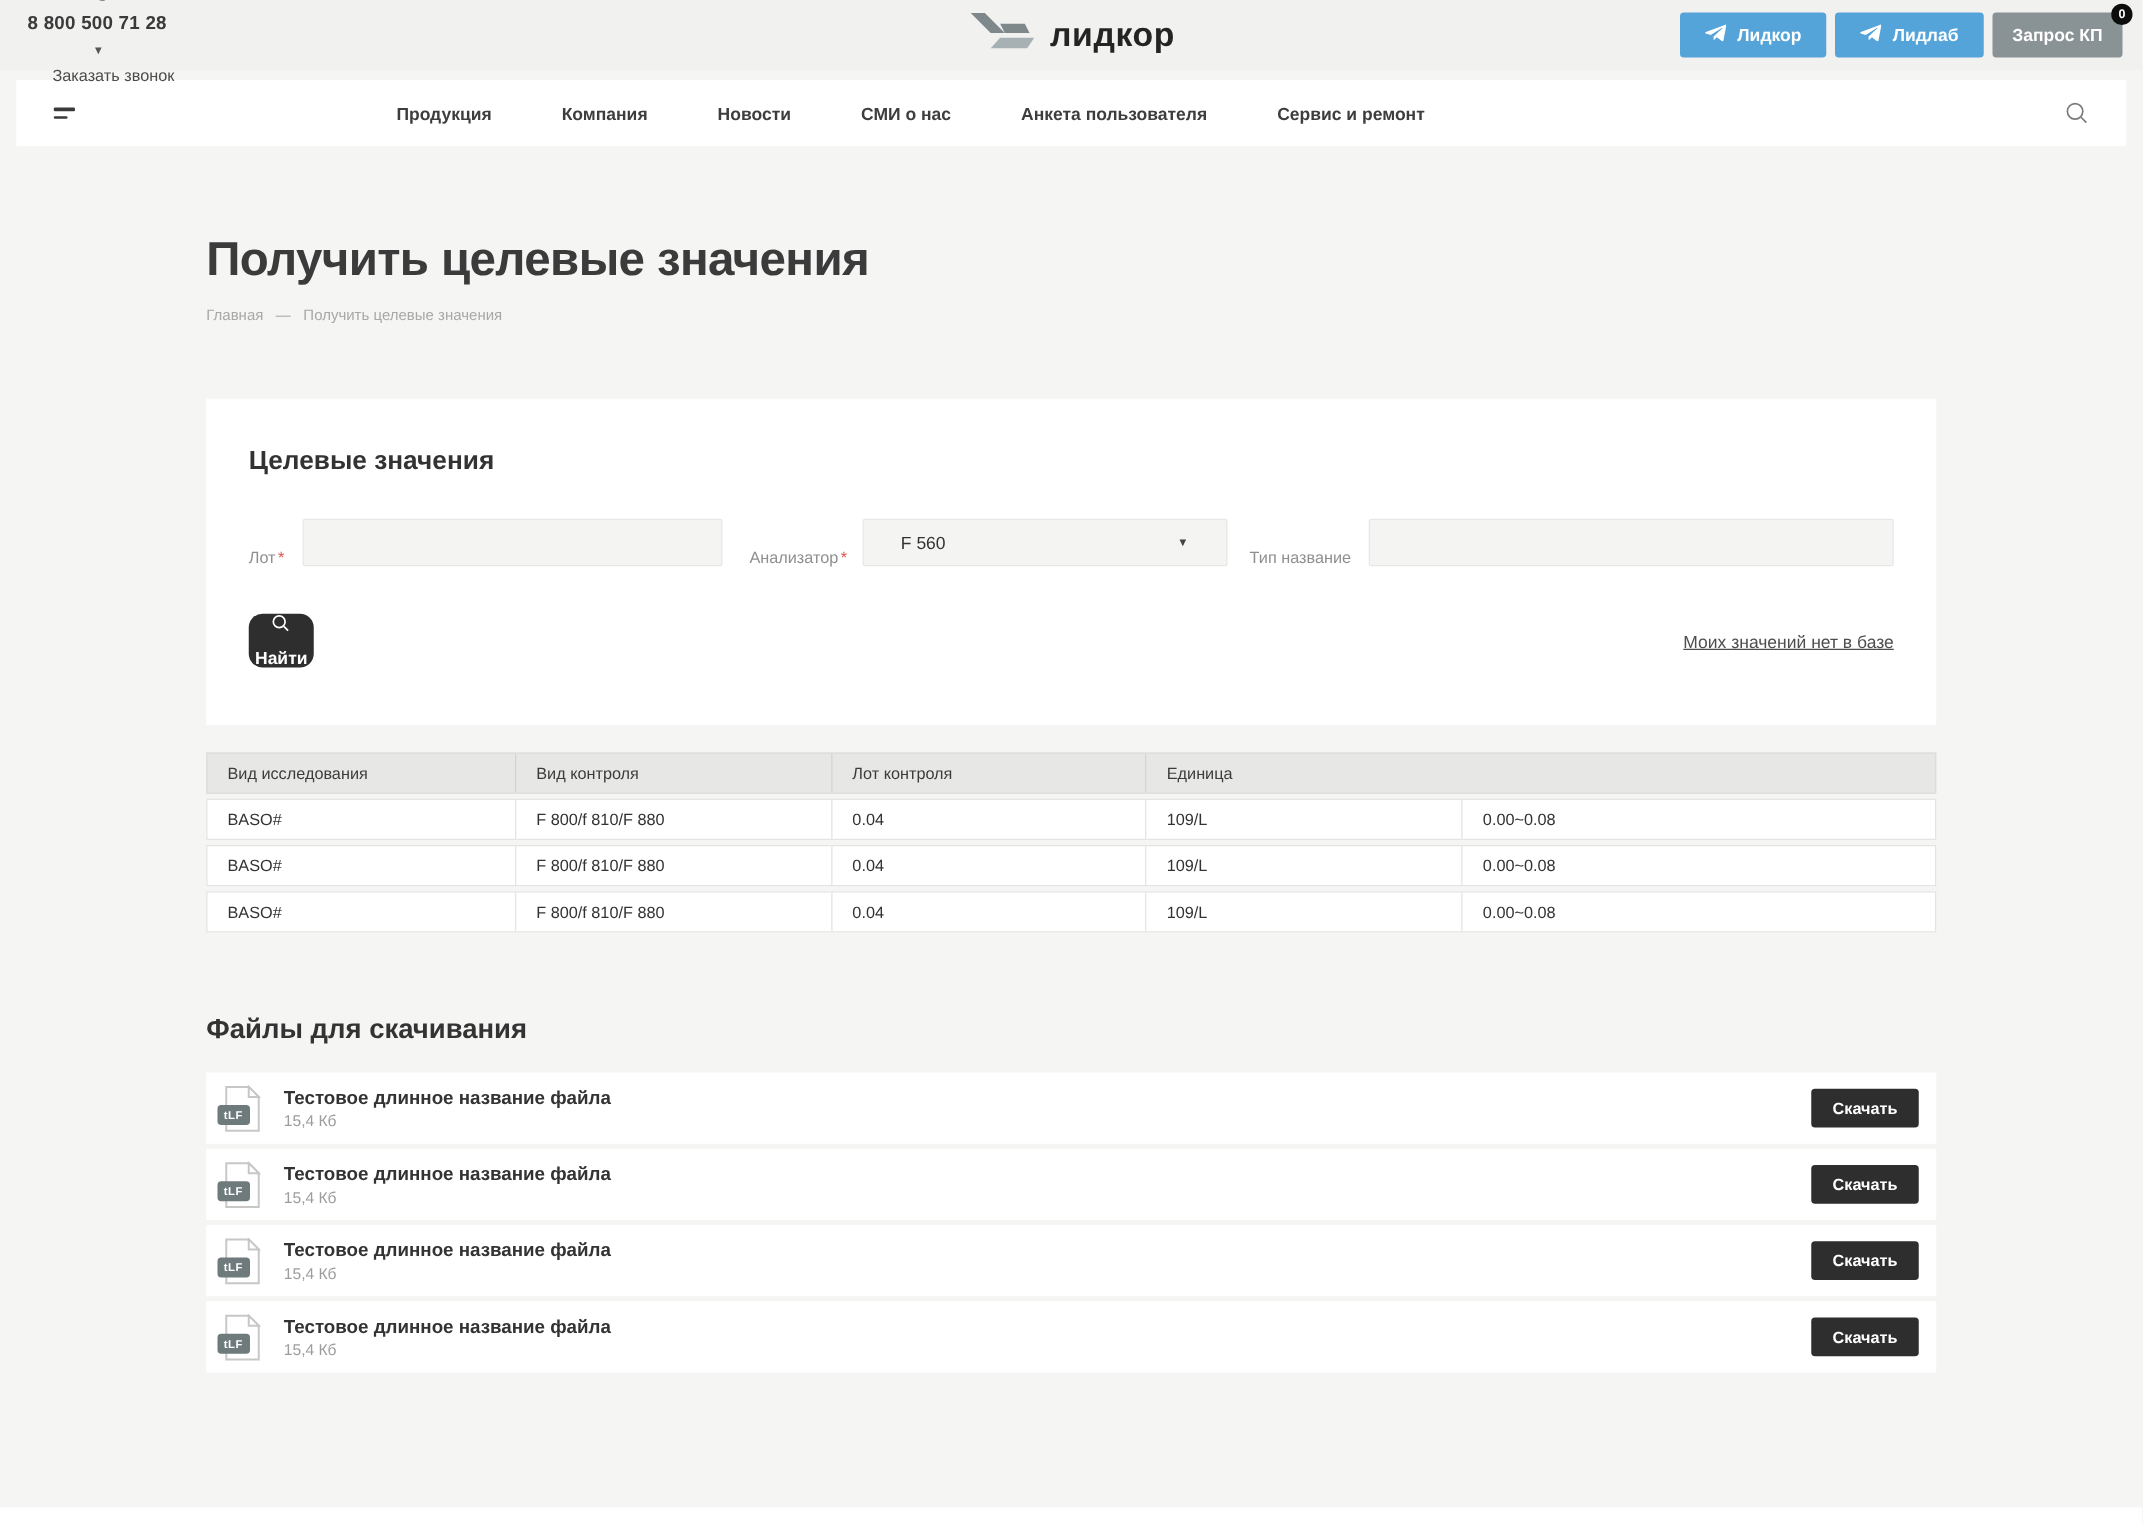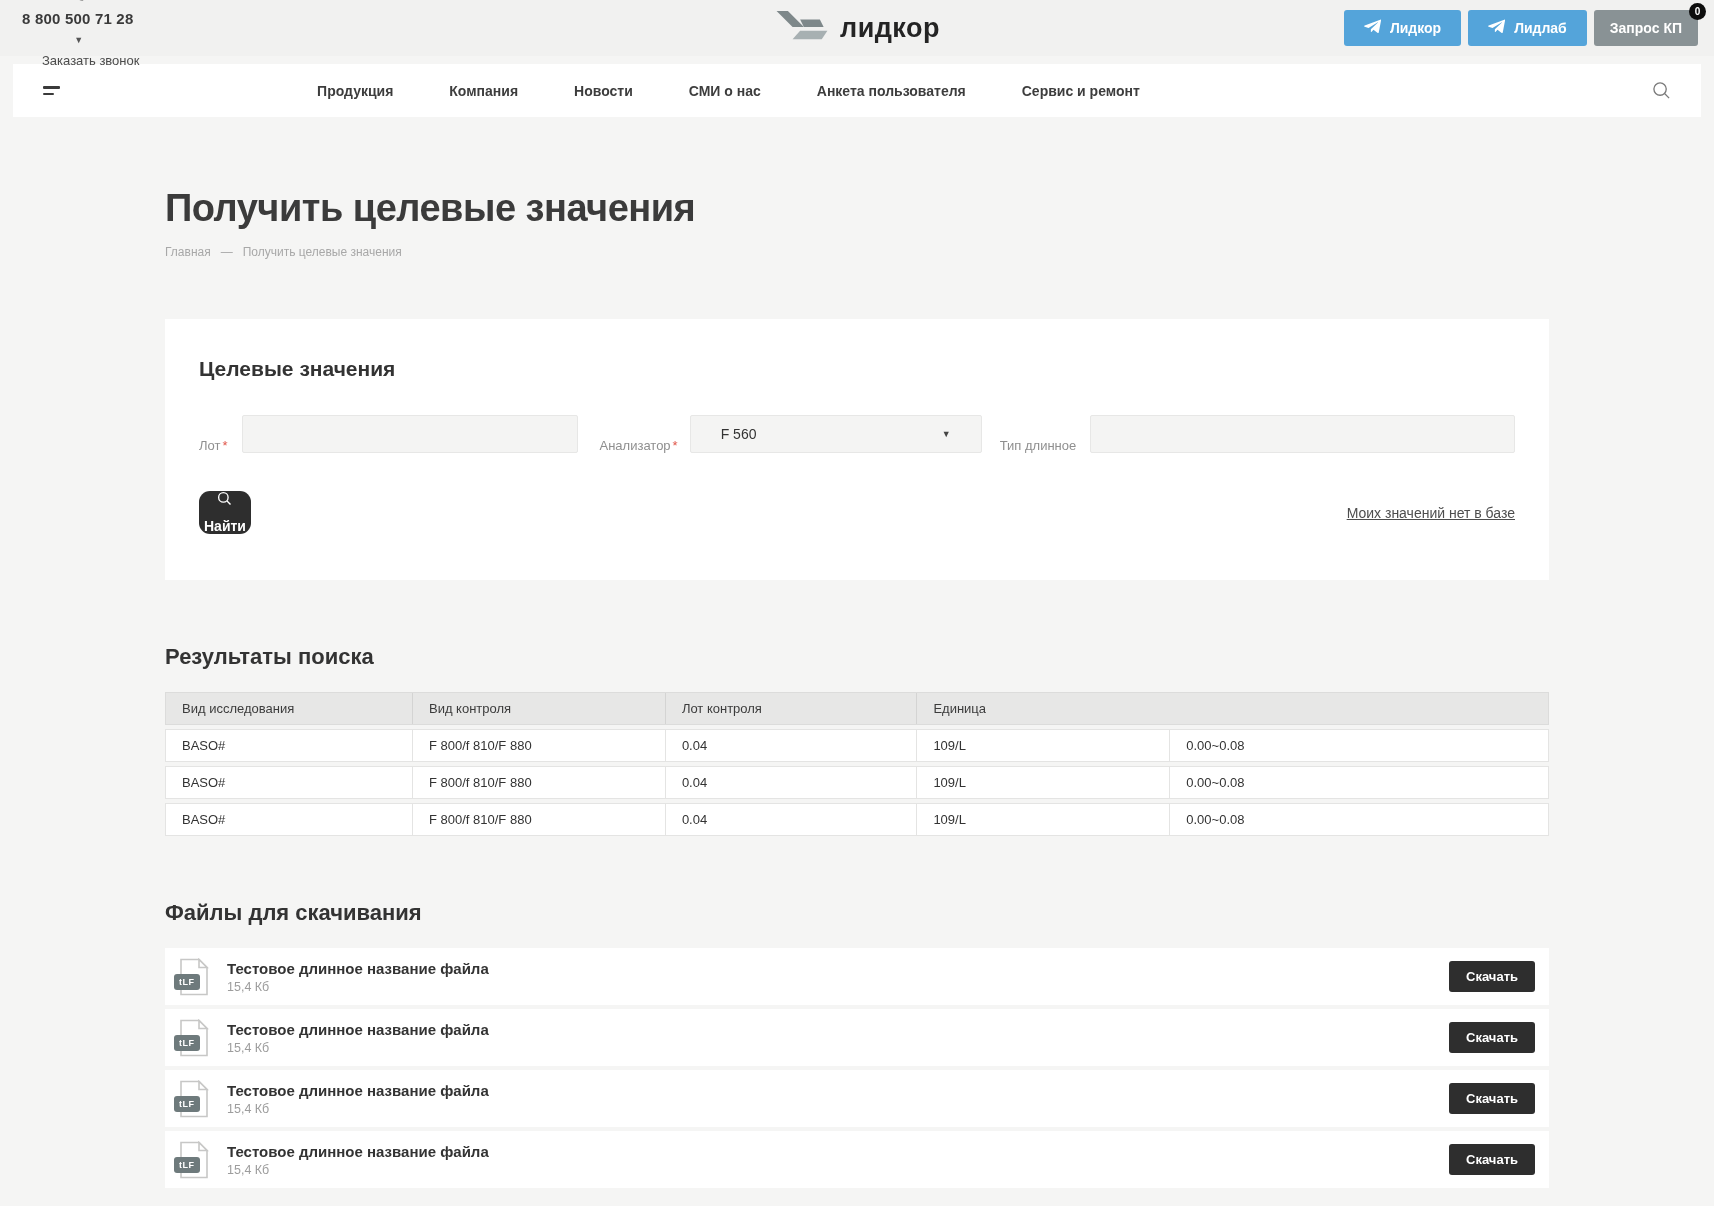--- a/index.html
+++ b/index.html
@@ -258,40 +258,39 @@
 
       <span class="field-label label-analyzer">
         <span>Анализатор</span><span class="req">*</span>
       </span>
       <div class="select-box">
         <span>F 560</span>
         <span class="select-caret">▼</span>
       </div>
 
       <span class="field-label label-control">
-        <span>Тип длинное</span>
+        <span>Тип название</span>
       </span>
       <input class="text-input input-control" type="text" value="" style="">
     </div>
 
     <div class="actions-row">
       <button class="btn-dark">
         <span>
           <svg width="15" height="15" viewBox="0 0 20 20">
               <circle cx="8.5" cy="8.5" r="6.3" fill="none" stroke="#fff" stroke-width="1.8"></circle>
               <line x1="13.4" y1="13.4" x2="18" y2="18" stroke="#fff" stroke-width="1.8"></line>
             </svg>
         </span>
         <span>Найти</span>
       </button>
       <a class="no-values-link">Моих значений нет в базе</a>
     </div>
   </section>
 
-  <h2 class="section-heading">Результаты поиска</h2>
 
   <div class="tbl">
     <div class="tbl-row head">
       <div class="tbl-cell c0">Вид исследования</div>
       <div class="tbl-cell c1">Вид контроля</div>
       <div class="tbl-cell c2">Лот контроля</div>
       <div class="tbl-cell c3">Единица</div>
     </div>
     <div class="tbl-row">
       <div class="tbl-cell c0">BASO#</div>

